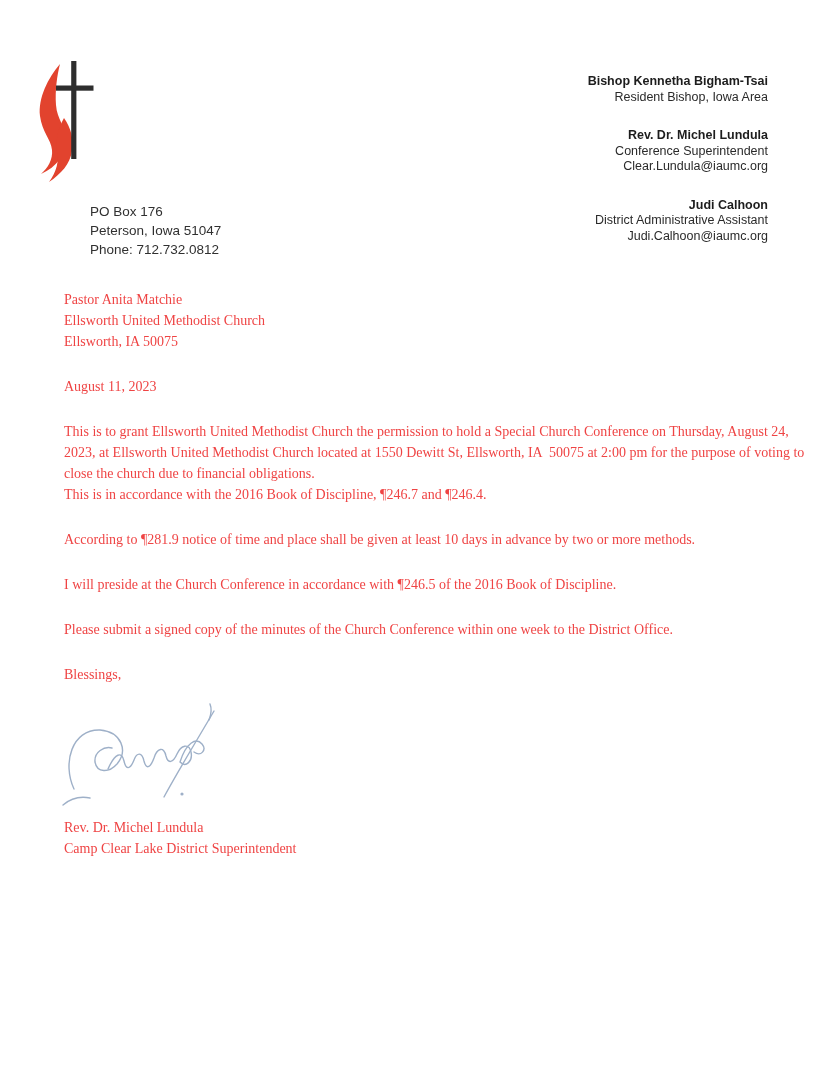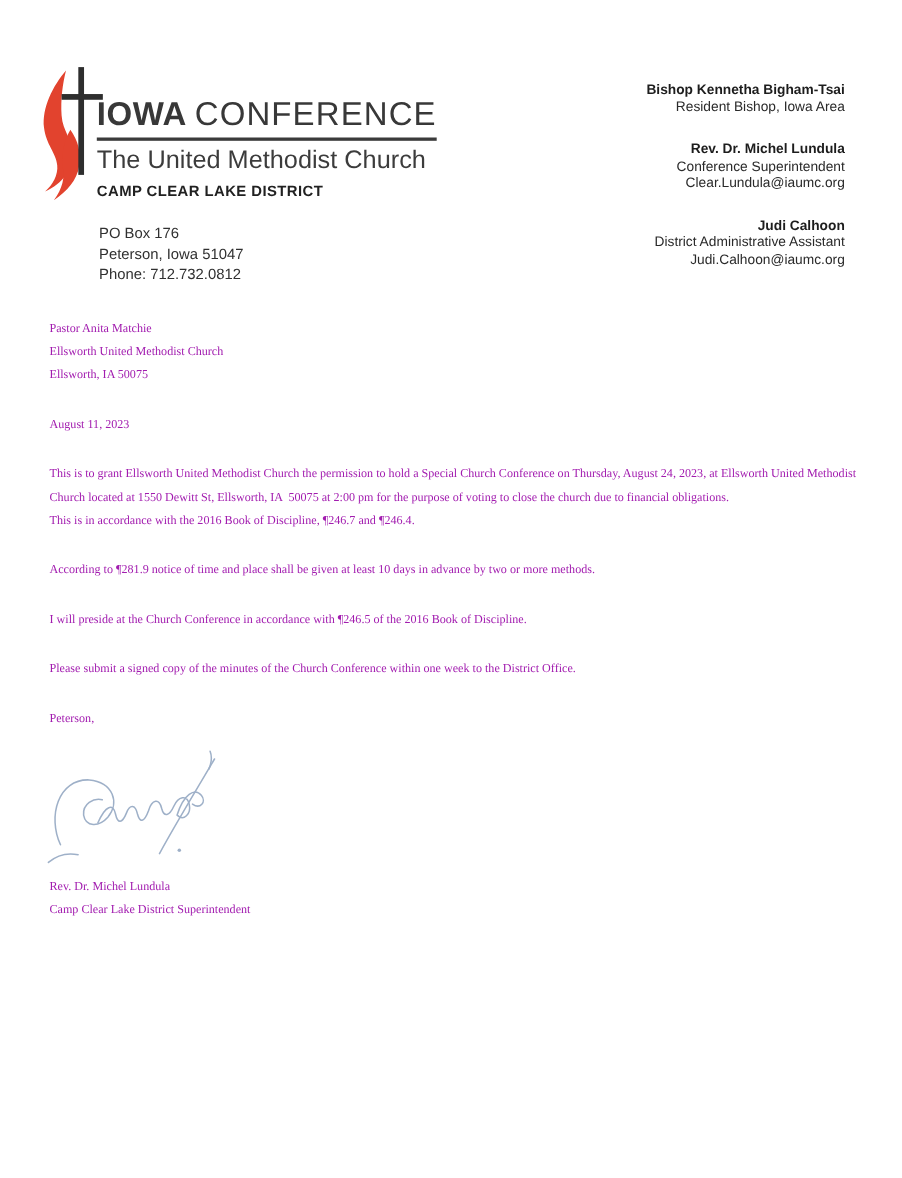--- a/index.html
+++ b/index.html
@@ -39,23 +39,23 @@
   .contacts {
     position: absolute; right: 52px; top: 74px;
     text-align: right; font-size: 12.5px; line-height: 15.5px; color: #2a2a2a;
   }
   .contact-block { margin-bottom: 23px; text-align: right; }
   .contact-block:last-child { margin-bottom: 0; }
   .contact-name { font-weight: 700; color: #1d1d1d; }
 
   
   .letter-content {
-    position: absolute; left: 45px; top: 289px; width: 742px;
+    position: absolute; left: 64px; top: 289px; width: 742px;
     font-family: "Liberation Serif", "DejaVu Serif", serif;
-    font-size: 11px; line-height: 21px; color: #a21caf;
+    font-size: 14px; line-height: 21px; color: #ef4444;
   }
   .addr-line { white-space: pre-wrap; }
   .block { margin-top: 24px; }
   .para { white-space: pre-wrap; }
 
   .signature-wrap { margin-top: 14px; height: 112px; position: relative; }
   .signature-svg { position: absolute; left: -4px; top: 0; width: 165px; height: 110px; }
 
   .signoff { margin-top: 6px; }
 </style>
@@ -68,27 +68,20 @@
 
     <path fill="#e2432e" d="M26,10 C14,24 4,44 6,62 C8,78 17,85 18,96 C19,105 14,114 7,120 C23,113 32,100 32,86 C32,72 23,66 22,51 C21,36 23,22 26,10 Z"></path>
 
     <path fill="#e2432e" d="M30,64 C37,74 40,85 38,97 C36,110 27,120 15,128 C23,117 25,107 23,98 C21,89 24,74 30,64 Z"></path>
 
     <rect fill="#2e2e2e" x="37.2" y="7" width="5.2" height="98"></rect>
 
     <rect fill="#2e2e2e" x="22" y="31.5" width="37.5" height="5.2"></rect>
   </svg>
 
-  <div class="brand-text">
-    <div class="conference-line">
-      <span class="bold-part">IOWA</span><span class="reg-part">CONFERENCE</span>
-    </div>
-    <div class="denomination">The United Methodist Church</div>
-    <div class="district">CAMP CLEAR LAKE DISTRICT</div>
-  </div>
 
   <div class="office-address">
     <div>PO Box 176</div>
     <div>Peterson, Iowa 51047</div>
     <div>Phone: 712.732.0812</div>
   </div>
 
   <div class="contacts">
     <div class="contact-block">
       <div class="contact-name">Bishop Kennetha Bigham-Tsai</div>
@@ -114,21 +107,21 @@
     </div>
 
     <div class="block">August 11, 2023</div>
 
 
     <div class="block para">This is to grant Ellsworth United Methodist Church the permission to hold a Special Church Conference on Thursday, August 24, 2023, at Ellsworth United Methodist Church located at 1550 Dewitt St, Ellsworth, IA  50075 at 2:00 pm for the purpose of voting to close the church due to financial obligations.
 This is in accordance with the 2016 Book of Discipline, ¶246.7 and ¶246.4.</div>
     <div class="block para">According to ¶281.9 notice of time and place shall be given at least 10 days in advance by two or more methods.</div>
     <div class="block para">I will preside at the Church Conference in accordance with ¶246.5 of the 2016 Book of Discipline.</div>
     <div class="block para">Please submit a signed copy of the minutes of the Church Conference within one week to the District Office.</div>
-    <div class="block para">Peterson,</div>
+    <div class="block para">Blessings,</div>
 
     <div class="signature-wrap">
       <svg class="signature-svg" viewBox="0 0 165 110" aria-hidden="true">
         <g fill="none" stroke="#8ea3bf" stroke-width="1.4" stroke-linecap="round" opacity="0.85">
           <path d="M3,106 C10,100 20,97 30,99"></path>
           <path d="M14,90 C2,64 12,30 40,31 C62,33 68,52 57,65 C49,74 37,74 35,63 C34,53 44,47 52,49"></path>
           <path d="M48,70 C55,54 62,52 64,62 C66,71 70,71 74,61 C77,53 82,53 84,62 C86,70 90,70 94,59 C97,49 104,47 106,57 C108,65 113,64 117,55 C121,46 129,44 131,53 C133,62 126,69 120,63 C126,44 136,38 142,45 C147,51 141,58 134,53"></path>
           <path d="M104,98 C118,72 140,36 154,12"></path>
           <path d="M150,5 C152,10 151,16 149,21"></path>
           <circle cx="122" cy="95" r="1.6" fill="#8ea3bf" stroke="none"></circle>

